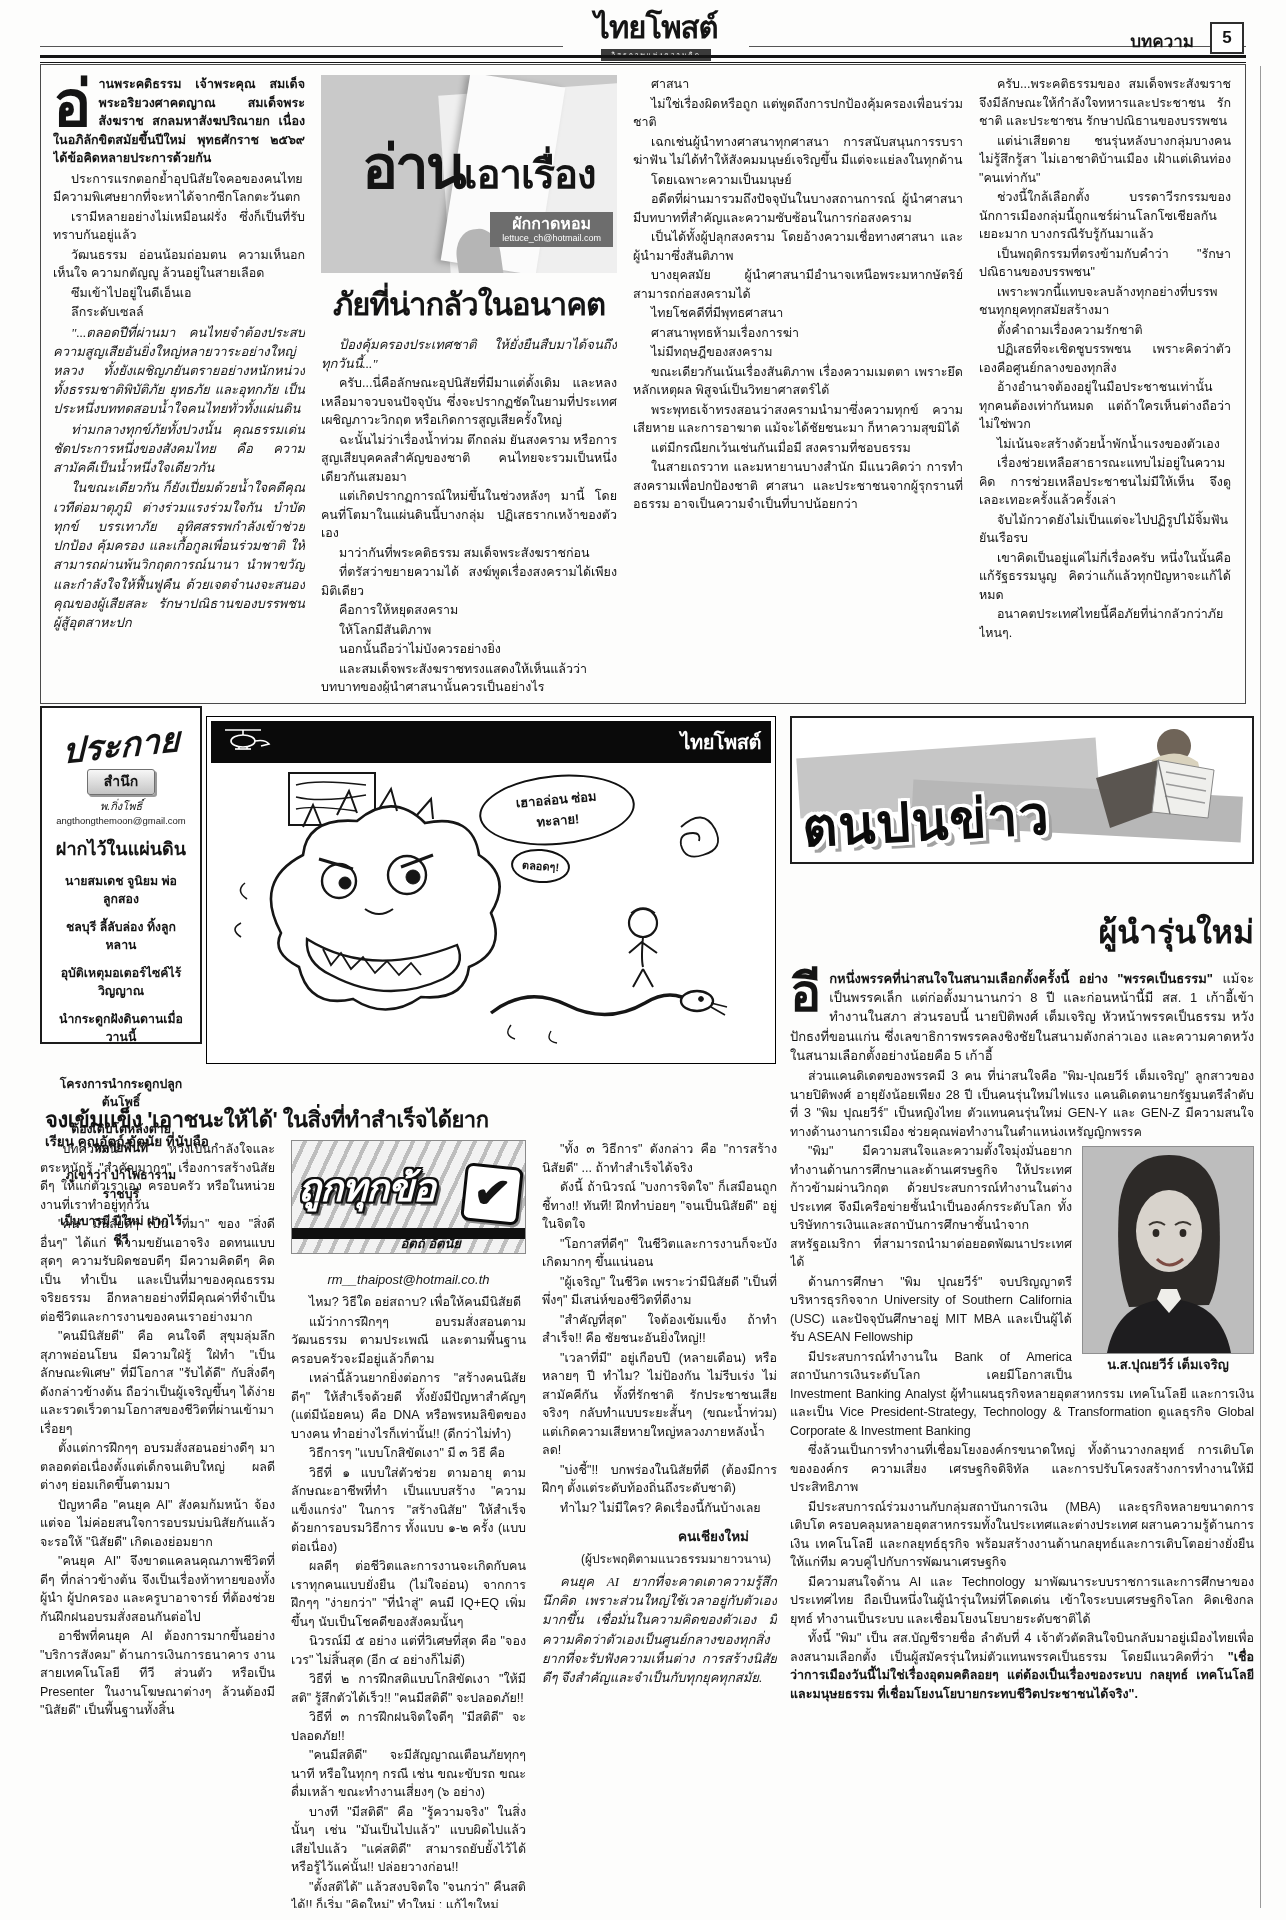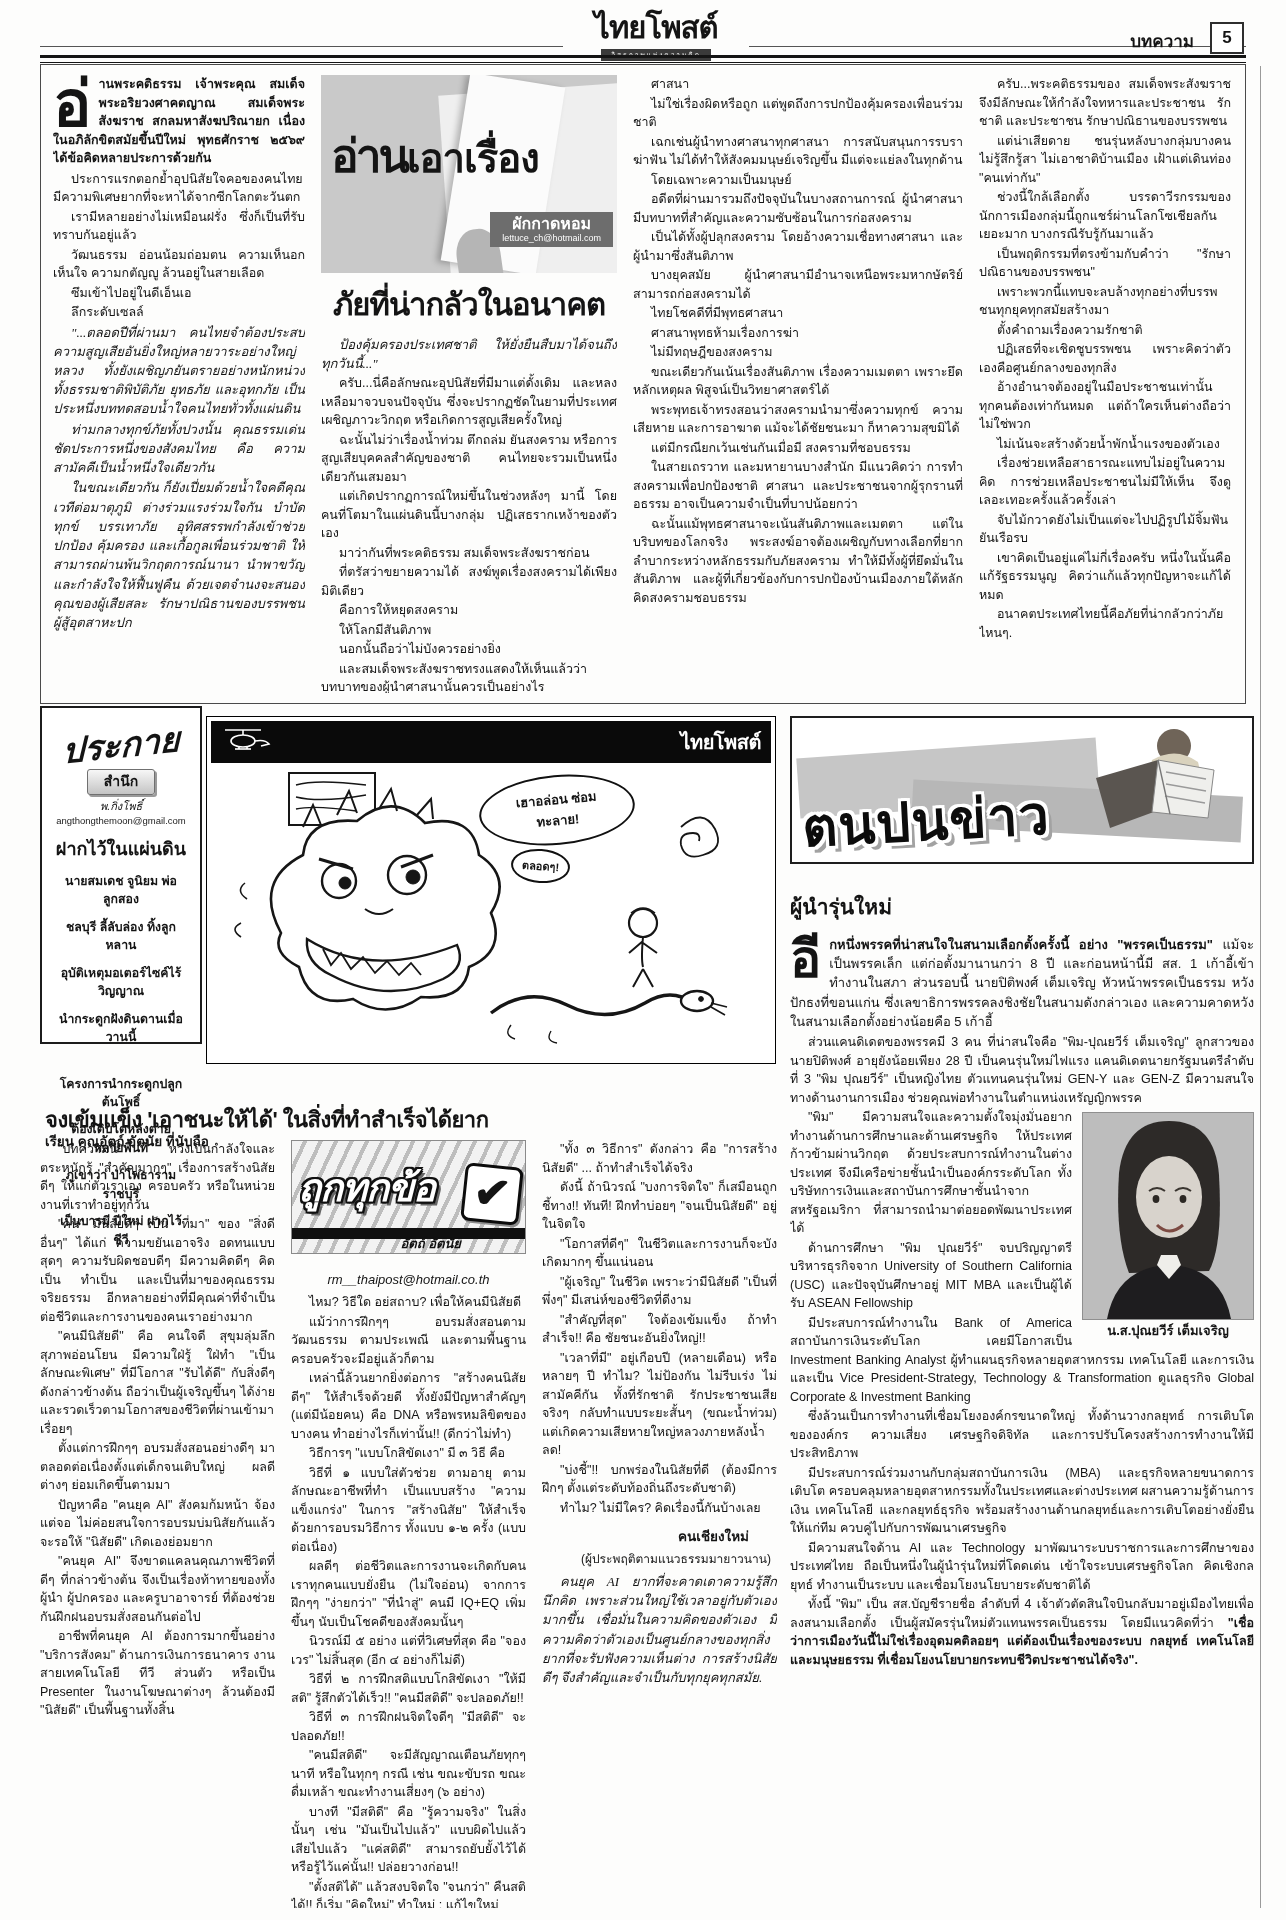--- a/index.html
+++ b/index.html
@@ -23,21 +23,21 @@
   .top-box{position:absolute;left:40px;top:64px;width:1206px;height:640px;border:1px solid #4a4a4a;
            box-sizing:border-box;padding:10px 12px;display:flex;gap:16px;background:#fdfdfc;}
   .tcol{overflow:hidden;}
   .tc1{width:252px;} .tc2{width:296px;} .tc3{width:330px;} .tc4{width:252px;}
   .dropcap{float:left;font-size:64px;font-weight:900;line-height:.78;margin:5px 7px 0 0;}
   .lead-p{font-size:12.5px;line-height:1.48;text-align:justify;margin:0 0 2px 0;}
   .kicker{position:relative;height:198px;background:#c9c9c9;overflow:hidden;margin-bottom:6px;}
   .k-sheet1{position:absolute;right:-18px;top:14px;width:190px;height:200px;background:#efefef;transform:rotate(-4deg);}
   .k-sheet2{position:absolute;right:66px;top:4px;width:96px;height:190px;background:#fbfbfb;transform:rotate(9deg);box-shadow:-4px 2px 6px rgba(0,0,0,.25);}
   .k-title{position:absolute;left:10px;top:44px;white-space:nowrap;}
-  .k-title .big{font-size:46px;font-weight:900;letter-spacing:-3px;}
+  .k-title .big{font-size:60px;font-weight:900;letter-spacing:-3px;margin-left:31px;}
   .k-title .small{font-size:40px;font-weight:900;letter-spacing:-1px;}
   .k-label{position:absolute;right:4px;bottom:26px;background:#6d6d6d;color:#fff;text-align:center;padding:3px 12px 4px;}
   .k-author{font-size:16px;font-weight:700;line-height:1.1;}
   .k-email{font-size:9px;}
   .k-hand{position:absolute;left:46%;bottom:-14px;width:44px;height:58px;background:#b5b5b5;border-radius:45% 45% 0 0;transform:rotate(-8deg);}
   .top-headline{font-size:31px;font-weight:900;text-align:center;letter-spacing:-1px;margin:6px 0 6px;}
   
   .prakai{position:absolute;left:40px;top:706px;width:162px;height:338px;border:2px solid #1c1c1c;
           box-sizing:border-box;padding:8px 7px;text-align:center;background:#fff;}
   .pk-script{display:block;font-family:"DejaVu Serif",serif;font-style:italic;font-weight:700;font-size:34px;
@@ -60,21 +60,21 @@
   .ct-bubble-small{position:absolute;top:86px;left:300px;border:2px solid #111;border-radius:50%;background:#fff;
              padding:6px 9px;font-size:11px;font-weight:700;transform:rotate(4deg);}
   
   .tonpon{position:absolute;left:790px;top:716px;width:464px;height:1192px;overflow:hidden;}
   .tp-graphic{position:relative;height:148px;border:2px solid #1e1e1e;box-sizing:border-box;background:#fff;overflow:hidden;}
   .tp-streak{position:absolute;background:#c6c6c6;}
   .s1{left:6px;top:30px;width:300px;height:60px;transform:rotate(-4deg);}
   .s2{left:120px;top:70px;width:330px;height:46px;transform:rotate(3deg);background:#b7b7b7;}
   .tp-logo{position:absolute;left:10px;bottom:-2px;font-size:54px;font-weight:900;letter-spacing:1px;color:#0c0c0c;transform:rotate(-3deg);
            text-shadow:-3px -3px 0 #fff,3px -3px 0 #fff,-3px 3px 0 #fff,3px 3px 0 #fff,0 -3px 0 #fff,0 3px 0 #fff,-3px 0 0 #fff,3px 0 0 #fff,6px 6px 0 #a2a2a2;}
-  .tp-headline{font-size:21px;font-weight:900;text-align:left;margin:26px 0 12px;}
+  .tp-headline{font-size:32px;font-weight:900;text-align:right;margin:42px 0 12px;}
   .dropcap2{float:left;font-size:52px;font-weight:900;line-height:.8;margin:4px 8px 0 0;}
   .tp-photo{float:right;width:172px;margin:4px 0 4px 10px;}
   .portrait{position:relative;height:206px;border:1px solid #8f8f8f;background:linear-gradient(#d2d2d2,#a9a9a9);overflow:hidden;}
   .tp-caption{font-size:13px;font-weight:800;text-align:center;}
   
   .letter-headline{position:absolute;left:45px;top:1084px;font-size:22px;font-weight:900;letter-spacing:-0.5px;}
   .letter-salute{position:absolute;left:45px;top:1116px;font-size:13.5px;font-weight:700;}
   .letter-cols{position:absolute;left:40px;top:1140px;width:737px;height:768px;display:flex;gap:16px;overflow:hidden;}
   .lcol{flex:1;overflow:hidden;}
   .took-logo{position:relative;height:112px;border:1px solid #8a8a8a;overflow:hidden;margin-bottom:18px;
@@ -153,21 +153,20 @@
         <p class="para">อดีตที่ผ่านมารวมถึงปัจจุบันในบางสถานการณ์ ผู้นำศาสนามีบทบาทที่สำคัญและความซับซ้อนในการก่อสงคราม</p>
         <p class="para">เป็นได้ทั้งผู้ปลุกสงคราม โดยอ้างความเชื่อทางศาสนา และผู้นำมาซึ่งสันติภาพ</p>
         <p class="para">บางยุคสมัย ผู้นำศาสนามีอำนาจเหนือพระมหากษัตริย์ สามารถก่อสงครามได้</p>
         <p class="para">ไทยโชคดีที่มีพุทธศาสนา</p>
         <p class="para">ศาสนาพุทธห้ามเรื่องการฆ่า</p>
         <p class="para">ไม่มีทฤษฎีของสงคราม</p>
         <p class="para">ขณะเดียวกันเน้นเรื่องสันติภาพ เรื่องความเมตตา เพราะยึดหลักเหตุผล พิสูจน์เป็นวิทยาศาสตร์ได้</p>
         <p class="para">พระพุทธเจ้าทรงสอนว่าสงครามนำมาซึ่งความทุกข์ ความเสียหาย และการอาฆาต แม้จะได้ชัยชนะมา ก็หาความสุขมิได้</p>
         <p class="para">แต่มีกรณียกเว้นเช่นกันเมื่อมี สงครามที่ชอบธรรม</p>
         <p class="para">ในสายเถรวาท และมหายานบางสำนัก มีแนวคิดว่า การทำสงครามเพื่อปกป้องชาติ ศาสนา และประชาชนจากผู้รุกรานที่อธรรม อาจเป็นความจำเป็นที่บาปน้อยกว่า</p>
-        <p class="para">ฉะนั้นแม้พุทธศาสนาจะเน้นสันติภาพและเมตตา แต่ในบริบทของโลกจริง พระสงฆ์อาจต้องเผชิญกับทางเลือกที่ยากลำบากระหว่างหลักธรรมกับภัยสงคราม ทำให้มีทั้งผู้ที่ยึดมั่นในสันติภาพ และผู้ที่เกี่ยวข้องกับการปกป้องบ้านเมืองภายใต้หลักคิดสงครามชอบธรรม</p>
       </div>
     <div class="tcol tc4">
         <p class="para">ครับ...พระคติธรรมของ สมเด็จพระสังฆราช จึงมีลักษณะให้กำลังใจทหารและประชาชน รักชาติ และประชาชน รักษาปณิธานของบรรพชน</p>
         <p class="para">แต่น่าเสียดาย ชนรุ่นหลังบางกลุ่มบางคนไม่รู้สึกรู้สา ไม่เอาชาติบ้านเมือง เฝ้าแต่เดินท่อง "คนเท่ากัน"</p>
         <p class="para">ช่วงนี้ใกล้เลือกตั้ง บรรดาวีรกรรมของนักการเมืองกลุ่มนี้ถูกแชร์ผ่านโลกโซเชียลกันเยอะมาก บางกรณีรับรู้กันมาแล้ว</p>
         <p class="para">เป็นพฤติกรรมที่ตรงข้ามกับคำว่า "รักษาปณิธานของบรรพชน"</p>
         <p class="para">เพราะพวกนี้แทบจะลบล้างทุกอย่างที่บรรพชนทุกยุคทุกสมัยสร้างมา</p>
         <p class="para">ตั้งคำถามเรื่องความรักชาติ</p>
         <p class="para">ปฏิเสธที่จะเชิดชูบรรพชน เพราะคิดว่าตัวเองคือศูนย์กลางของทุกสิ่ง</p>
         <p class="para">อ้างอำนาจต้องอยู่ในมือประชาชนเท่านั้น ทุกคนต้องเท่ากันหมด แต่ถ้าใครเห็นต่างถือว่าไม่ใช่พวก</p>

